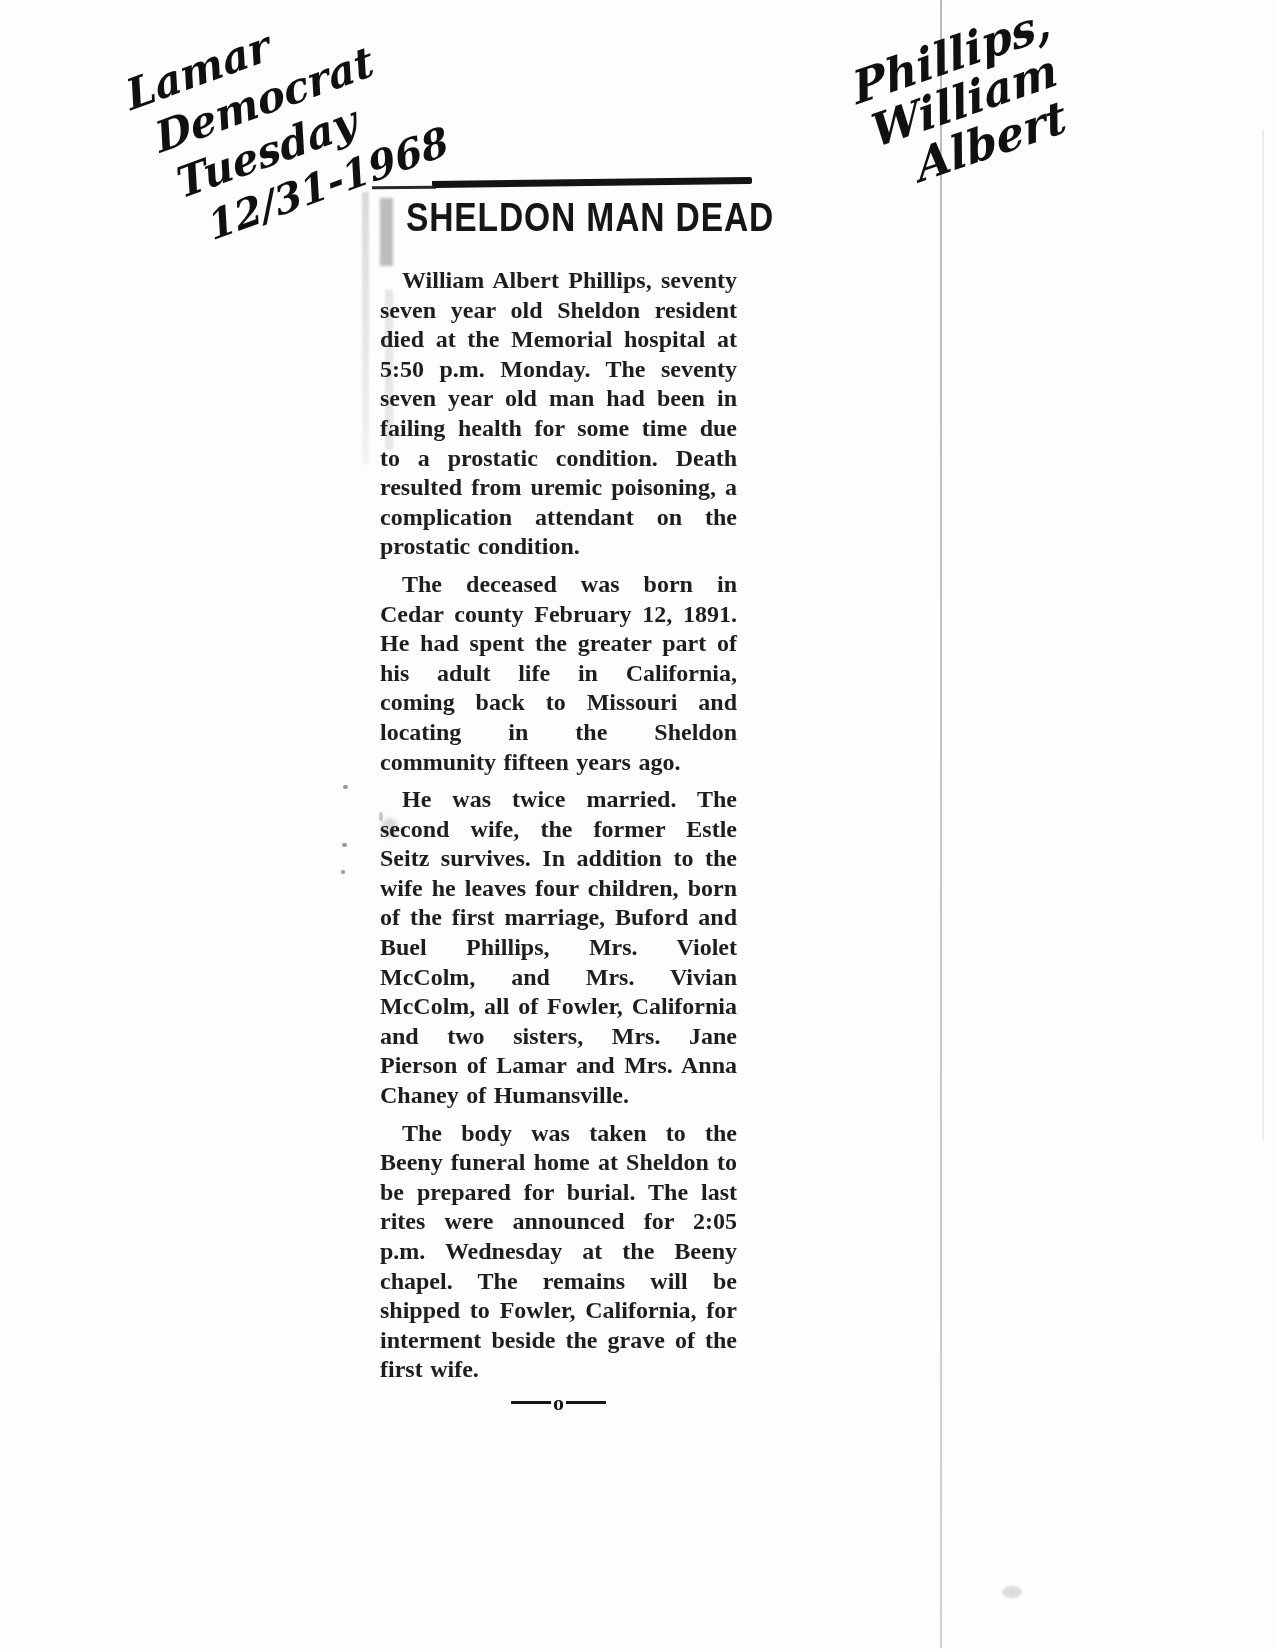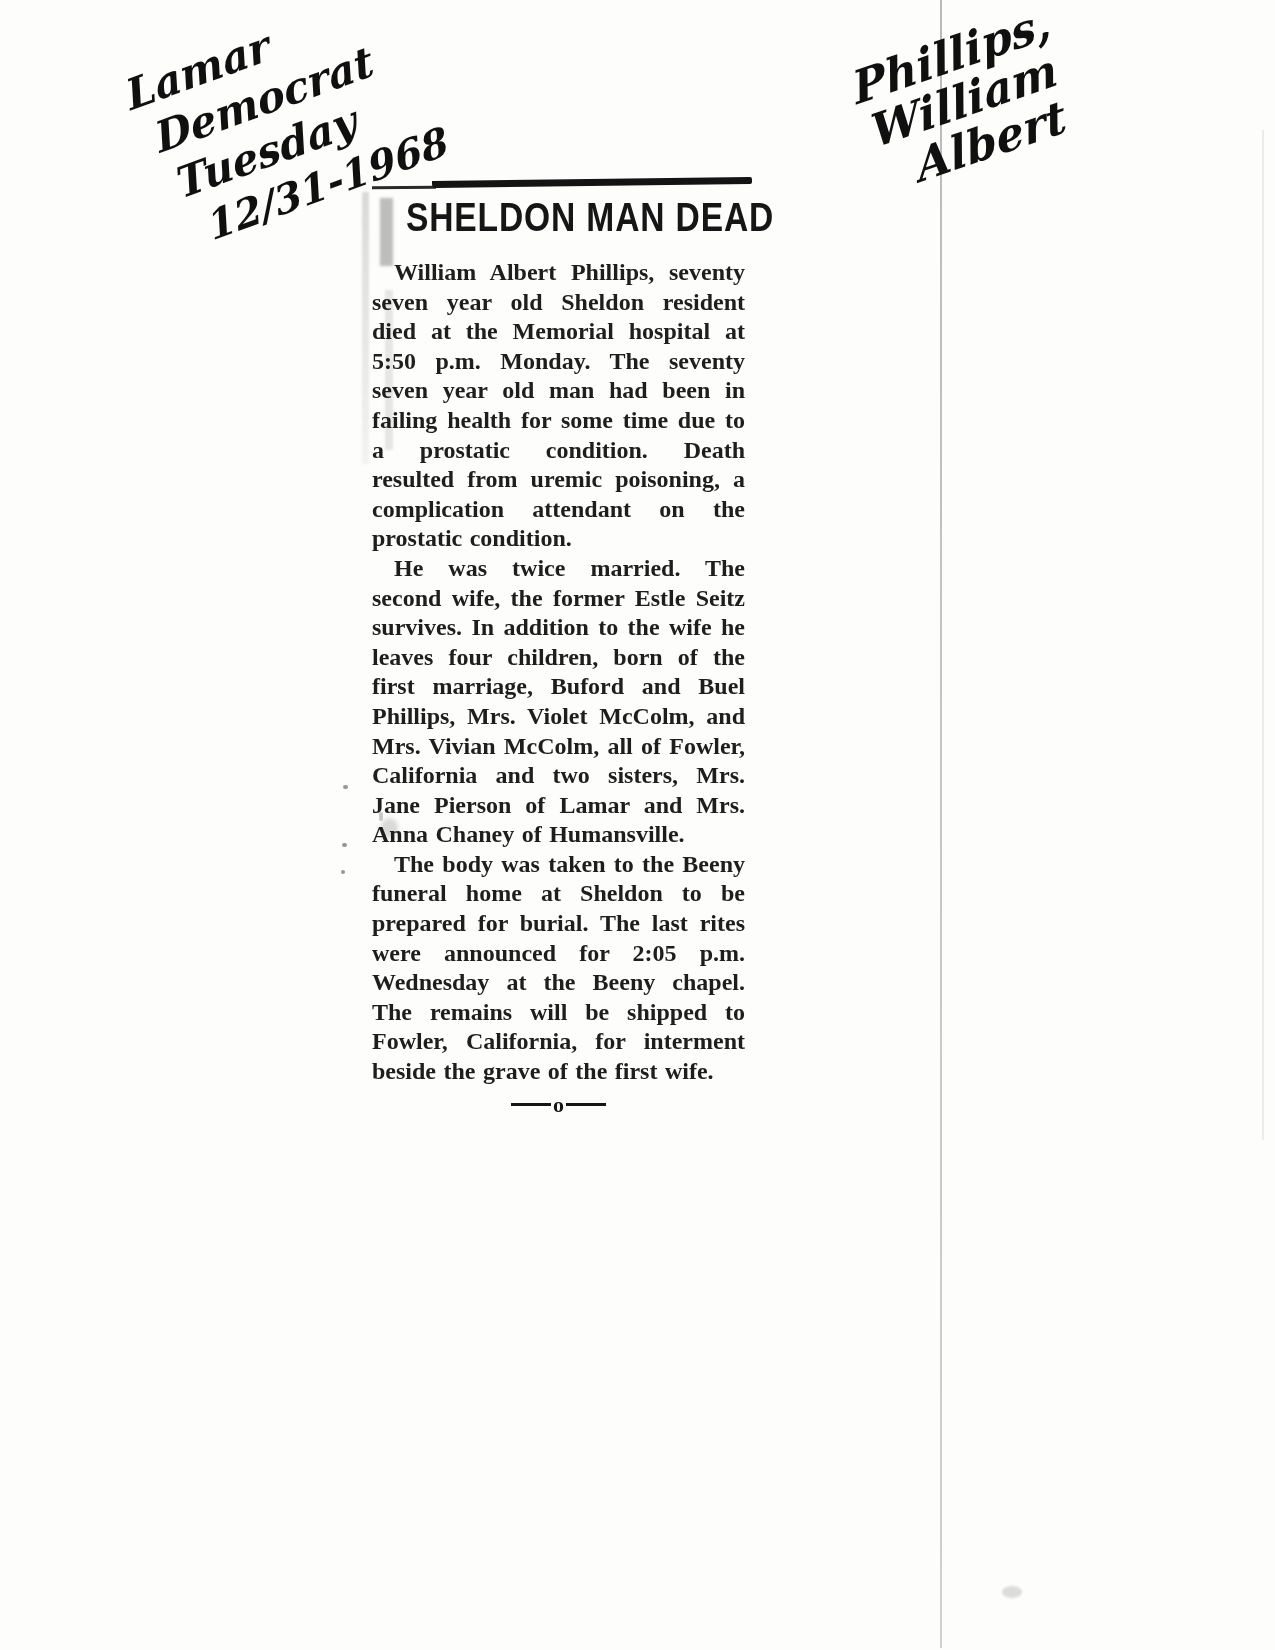--- a/index.html
+++ b/index.html
@@ -140,21 +140,21 @@
     font-family: "Liberation Serif", serif;
     font-weight: bold;
     font-size: 24px;
     line-height: 29.6px;
     color: #1e1e1d;
     text-align: justify;
     hyphens: auto;
     -webkit-hyphens: auto;
     word-spacing: 1.5px;
   }
-  .article p { text-indent: 22px; margin: 0; }
+  .article p { text-indent: 22px; margin: 8px; }
   .end-mark {
     margin: 8px auto 0;
     width: 110px;
     display: flex;
     align-items: center;
     justify-content: center;
   }
   .end-mark .dash {
     display: inline-block;
     width: 40px; height: 3px;
@@ -199,20 +199,21 @@
     <div class="hw-line l2">Albert</div>
   </div>
 
   <div>
     <div class="headline-rule-thin"></div>
     <div class="headline-rule"></div>
     <h1 class="headline">SHELDON MAN DEAD</h1>
 
     <div class="article">
       <p>William Albert Phillips, seventy seven year old Sheldon resident died at the Memorial hospital at 5:50 p.m. Monday. The seventy seven year old man had been in failing health for some time due to a prostatic condition. Death resulted from uremic poisoning, a complication attendant on the prostatic condition.</p>
+      <p>The deceased was born in Cedar county February 12, 1891. He had spent the greater part of his adult life in California, coming back to Missouri and locating in the Sheldon community fifteen years ago.</p>
       <p>He was twice married. The second wife, the former Estle Seitz survives. In addition to the wife he leaves four children, born of the first marriage, Buford and Buel Phillips, Mrs. Violet McColm, and Mrs. Vivian McColm, all of Fowler, California and two sisters, Mrs. Jane Pierson of Lamar and Mrs. Anna Chaney of Humansville.</p>
       <p>The body was taken to the Beeny funeral home at Sheldon to be prepared for burial. The last rites were announced for 2:05 p.m. Wednesday at the Beeny chapel. The remains will be shipped to Fowler, California, for interment beside the grave of the first wife.</p>
       <div class="end-mark">
         <span class="dash"></span>
           <span class="end-o">o</span>
           <span class="dash"></span>
       </div>
     </div>
   </div>
 

